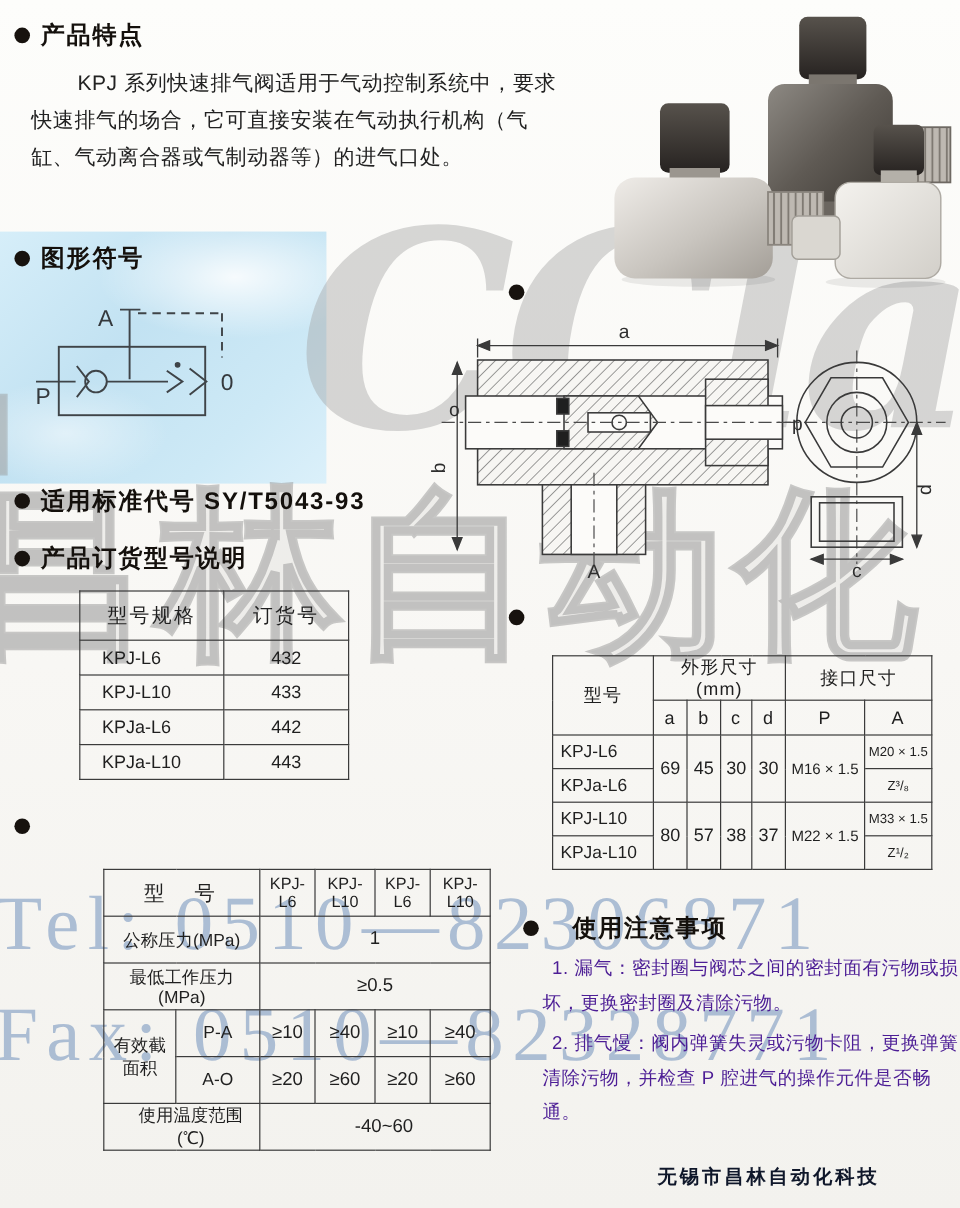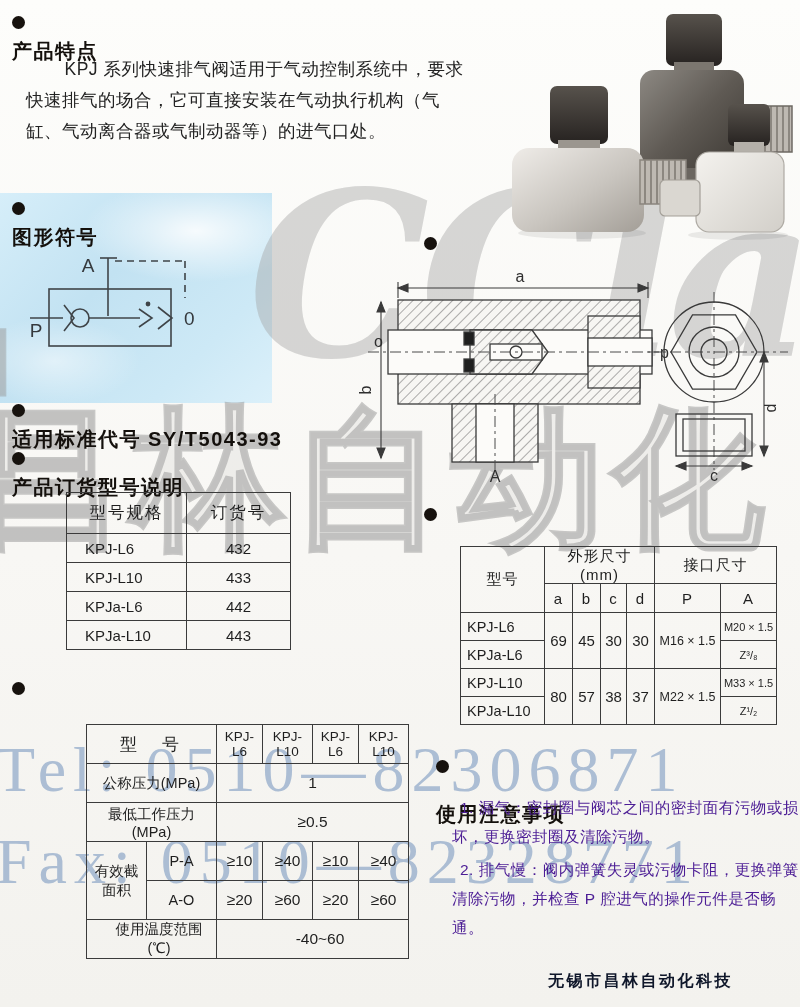--- a/index.html
+++ b/index.html
@@ -23,21 +23,21 @@
     left:-118px;top:235px;font-weight:bold;font-size:140px;
     color:rgba(190,190,190,0.18);-webkit-text-stroke:3px rgba(150,150,150,0.45);
   }
   .wm-contact{
     left:-4px;font-family:"Liberation Serif",serif;font-size:64px;
     letter-spacing:7px;color:rgba(112,143,187,0.55);
   }
   .wm-tel{top:733px;}
   .wm-fax{top:825px;}
   
-  .sec{position:absolute;display:flex;align-items:flex-start;gap:9px;z-index:2;flex-direction:column;}
+  .sec{position:absolute;display:flex;align-items:center;gap:9px;z-index:2;}
   .sec .dot{width:13px;height:13px;border-radius:50%;background:#17120e;flex:0 0 auto;}
   .sec .t{font-weight:bold;font-size:20px;letter-spacing:1.5px;color:#14100c;white-space:nowrap;}
   
   .features-text{
     position:absolute;left:26px;top:54px;width:442px;z-index:2;
     font-size:17.5px;line-height:31px;letter-spacing:0.5px;text-indent:2.2em;color:#222;
   }
   .sym-box{
     position:absolute;left:0;top:193px;width:272px;height:210px;z-index:0;
     background:linear-gradient(135deg,#d6eef9 0%,#c2e2f2 40%,#cde9f6 75%,#dbf0fa 100%);

